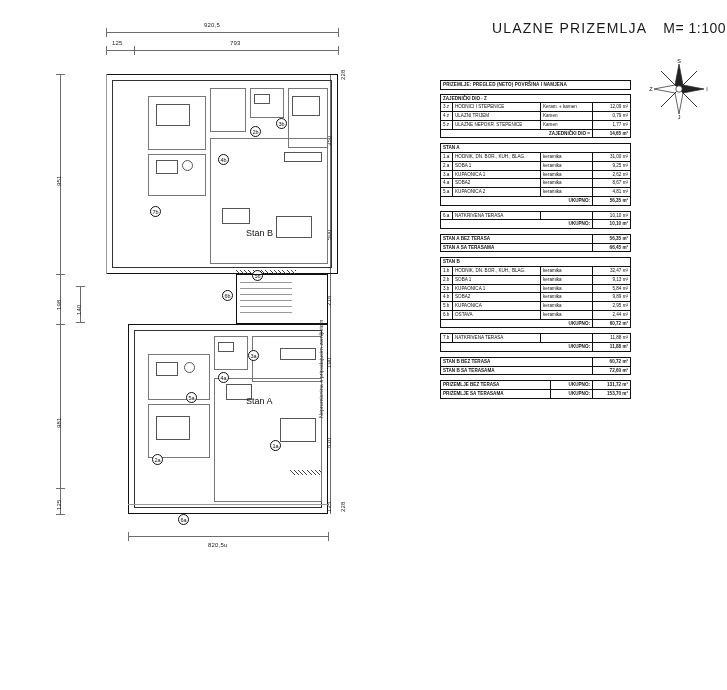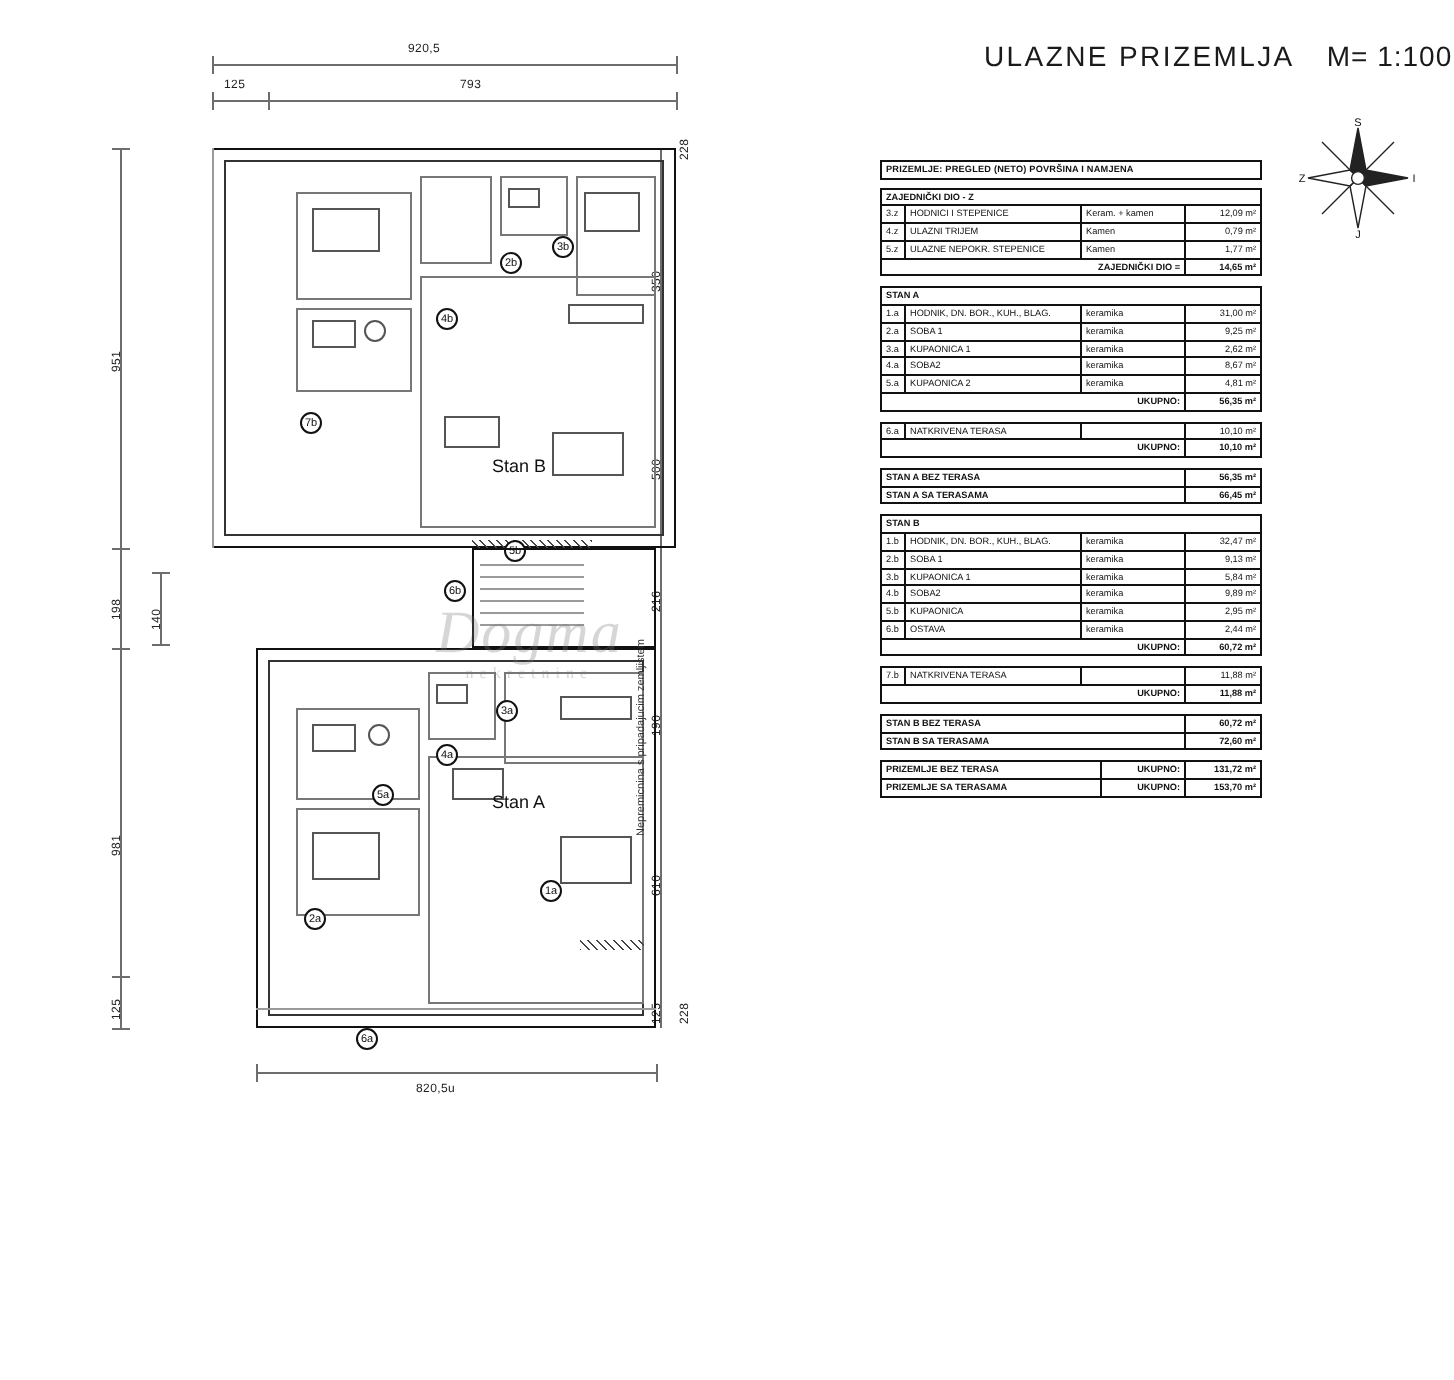--- a/index.html
+++ b/index.html
@@ -296,24 +296,20 @@
     <div class="tag" style="left:208px; top:332px;">3a</div>
     <div class="tag" style="left:230px; top:422px;">1a</div>
     <div class="tag" style="left:138px; top:496px;">6a</div>
 
     <div class="ln h thinner" style="left:88px; top:486px; width:200px;"></div>
     <div class="hatch" style="left:250px; top:452px; width:32px; height:5px;"></div>
 
     <div class="sidetxt" style="left:278px; top:400px;">Nepremicnina s pripadajucim zemljistem</div>
   </div>
 
-  <div id="watermark">
-    <span>Dogma</span>
-    <small>nekretnine</small>
-  </div>
 
   <div id="table-wrap">
     <table class="sheet">
       <colgroup>
         <col style="width:12px">
           <col style="width:88px">
           <col style="width:52px">
           <col style="width:38px">
       </colgroup>
       <tbody>

